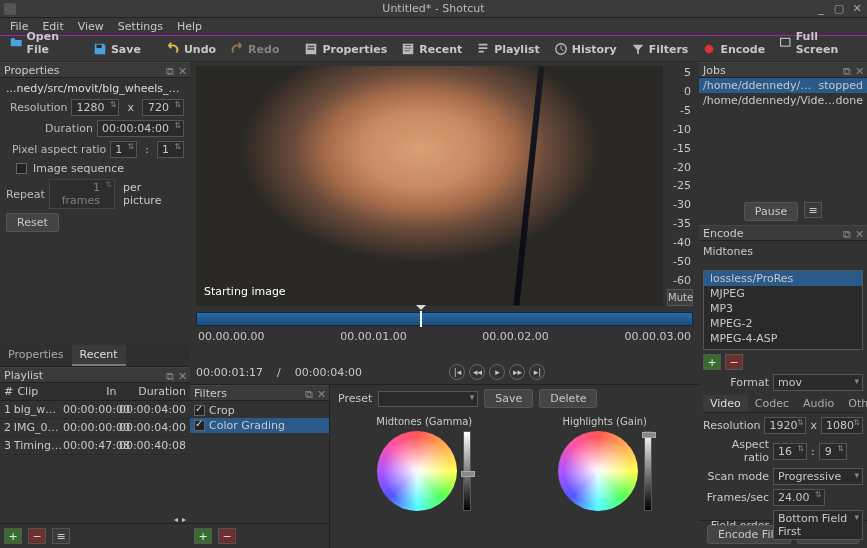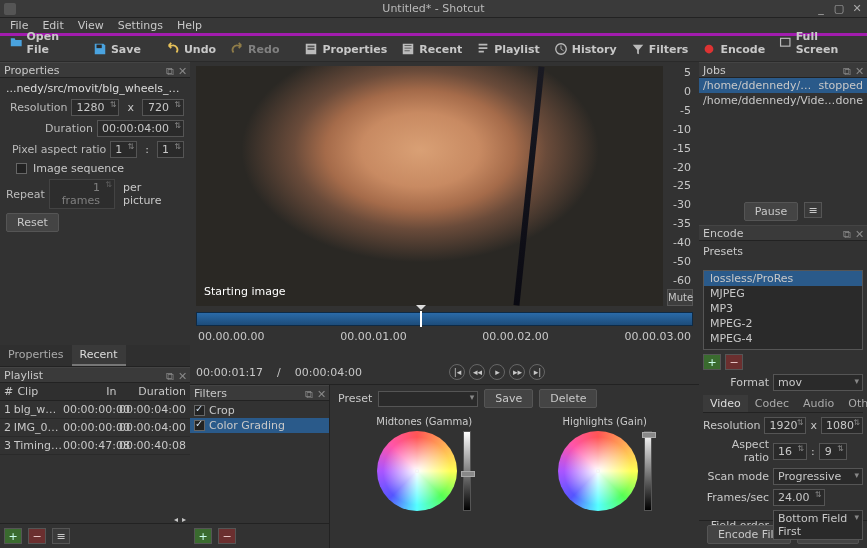--- a/index.html
+++ b/index.html
@@ -2,21 +2,21 @@
 <html><head>
 <meta charset="utf-8">
 <style>
 * { margin:0; padding:0; box-sizing:border-box; font-family:"DejaVu Sans",Arial,sans-serif; font-size:11px; color:#c8c8c8; }
 body { background:#323232; width:867px; height:548px; overflow:hidden; user-select:none; }
 .titlebar { height:18px; background:#3a3a3a; display:flex; align-items:center; position:relative; border-bottom:1px solid #222; }
 .titlebar .wm-icon { width:12px; height:12px; background:#555; border-radius:2px; margin:0 4px; }
 .titlebar .title { position:absolute; left:50%; transform:translateX(-50%); font-size:11px; color:#bbb; }
 .titlebar .wm-btns { position:absolute; right:4px; display:flex; gap:6px; }
 .titlebar .wm-btn { width:12px; height:12px; color:#aaa; cursor:pointer; text-align:center; line-height:12px; }
-.menubar { height:18px; background:#373737; display:flex; align-items:center; padding:0 4px; gap:2px; border-bottom:3px solid #a21caf; }
+.menubar { height:18px; background:#373737; display:flex; align-items:center; padding:0 4px; gap:2px; border-bottom:1px solid #a21caf; }
 .menubar span { padding:2px 6px; cursor:pointer; }
 .toolbar { height:26px; background:#373737; display:flex; align-items:flex-end; padding:2px 4px; gap:2px; border-bottom:1px solid #2a2a2a;font-weight:bold; }
 .tb-btn { display:flex; align-items:center; gap:4px; padding:3px 6px; cursor:pointer; border-radius:2px; }
 .tb-sep { width:10px; }
 .icon { display:inline-block; width:14px; height:14px; }
 .content { display:flex; height:486px; }
 .left-col { width:190px; display:flex; flex-direction:column; }
 .mid-col { flex:1; display:flex; flex-direction:column; min-width:0; }
 .right-col { width:168px; display:flex; flex-direction:column; }
 .panel-head { background:#3a3a3a; height:16px; display:flex; align-items:center; padding:0 4px; border-top:1px solid #444; border-bottom:1px solid #222; position:relative; }
@@ -444,27 +444,26 @@
     </div>
 
     <div class="panel-head">
       <span>Encode</span>
       <div class="ph-ctrl">
           <span>⧉</span>
           <span>✕</span>
         </div>
     </div>
     <div class="encode-body">
-      <div>Presets</div>
+      <div>Midtones</div>
       <div class="preset-list" id="preset-list">
           <div class="sel">lossless/ProRes</div>
           <div>MJPEG</div>
           <div>MP3</div>
           <div>MPEG-2</div>
-          <div>MPEG-4</div>
           <div>MPEG-4-ASP</div>
         </div>
       <div style="display:flex;gap:4px">
         <div class="sqbtn add">+</div>
         <div class="sqbtn del">−</div>
       </div>
       <div class="erow">
           <label>Format</label>
           <div class="combo2">mov</div>
         </div>

